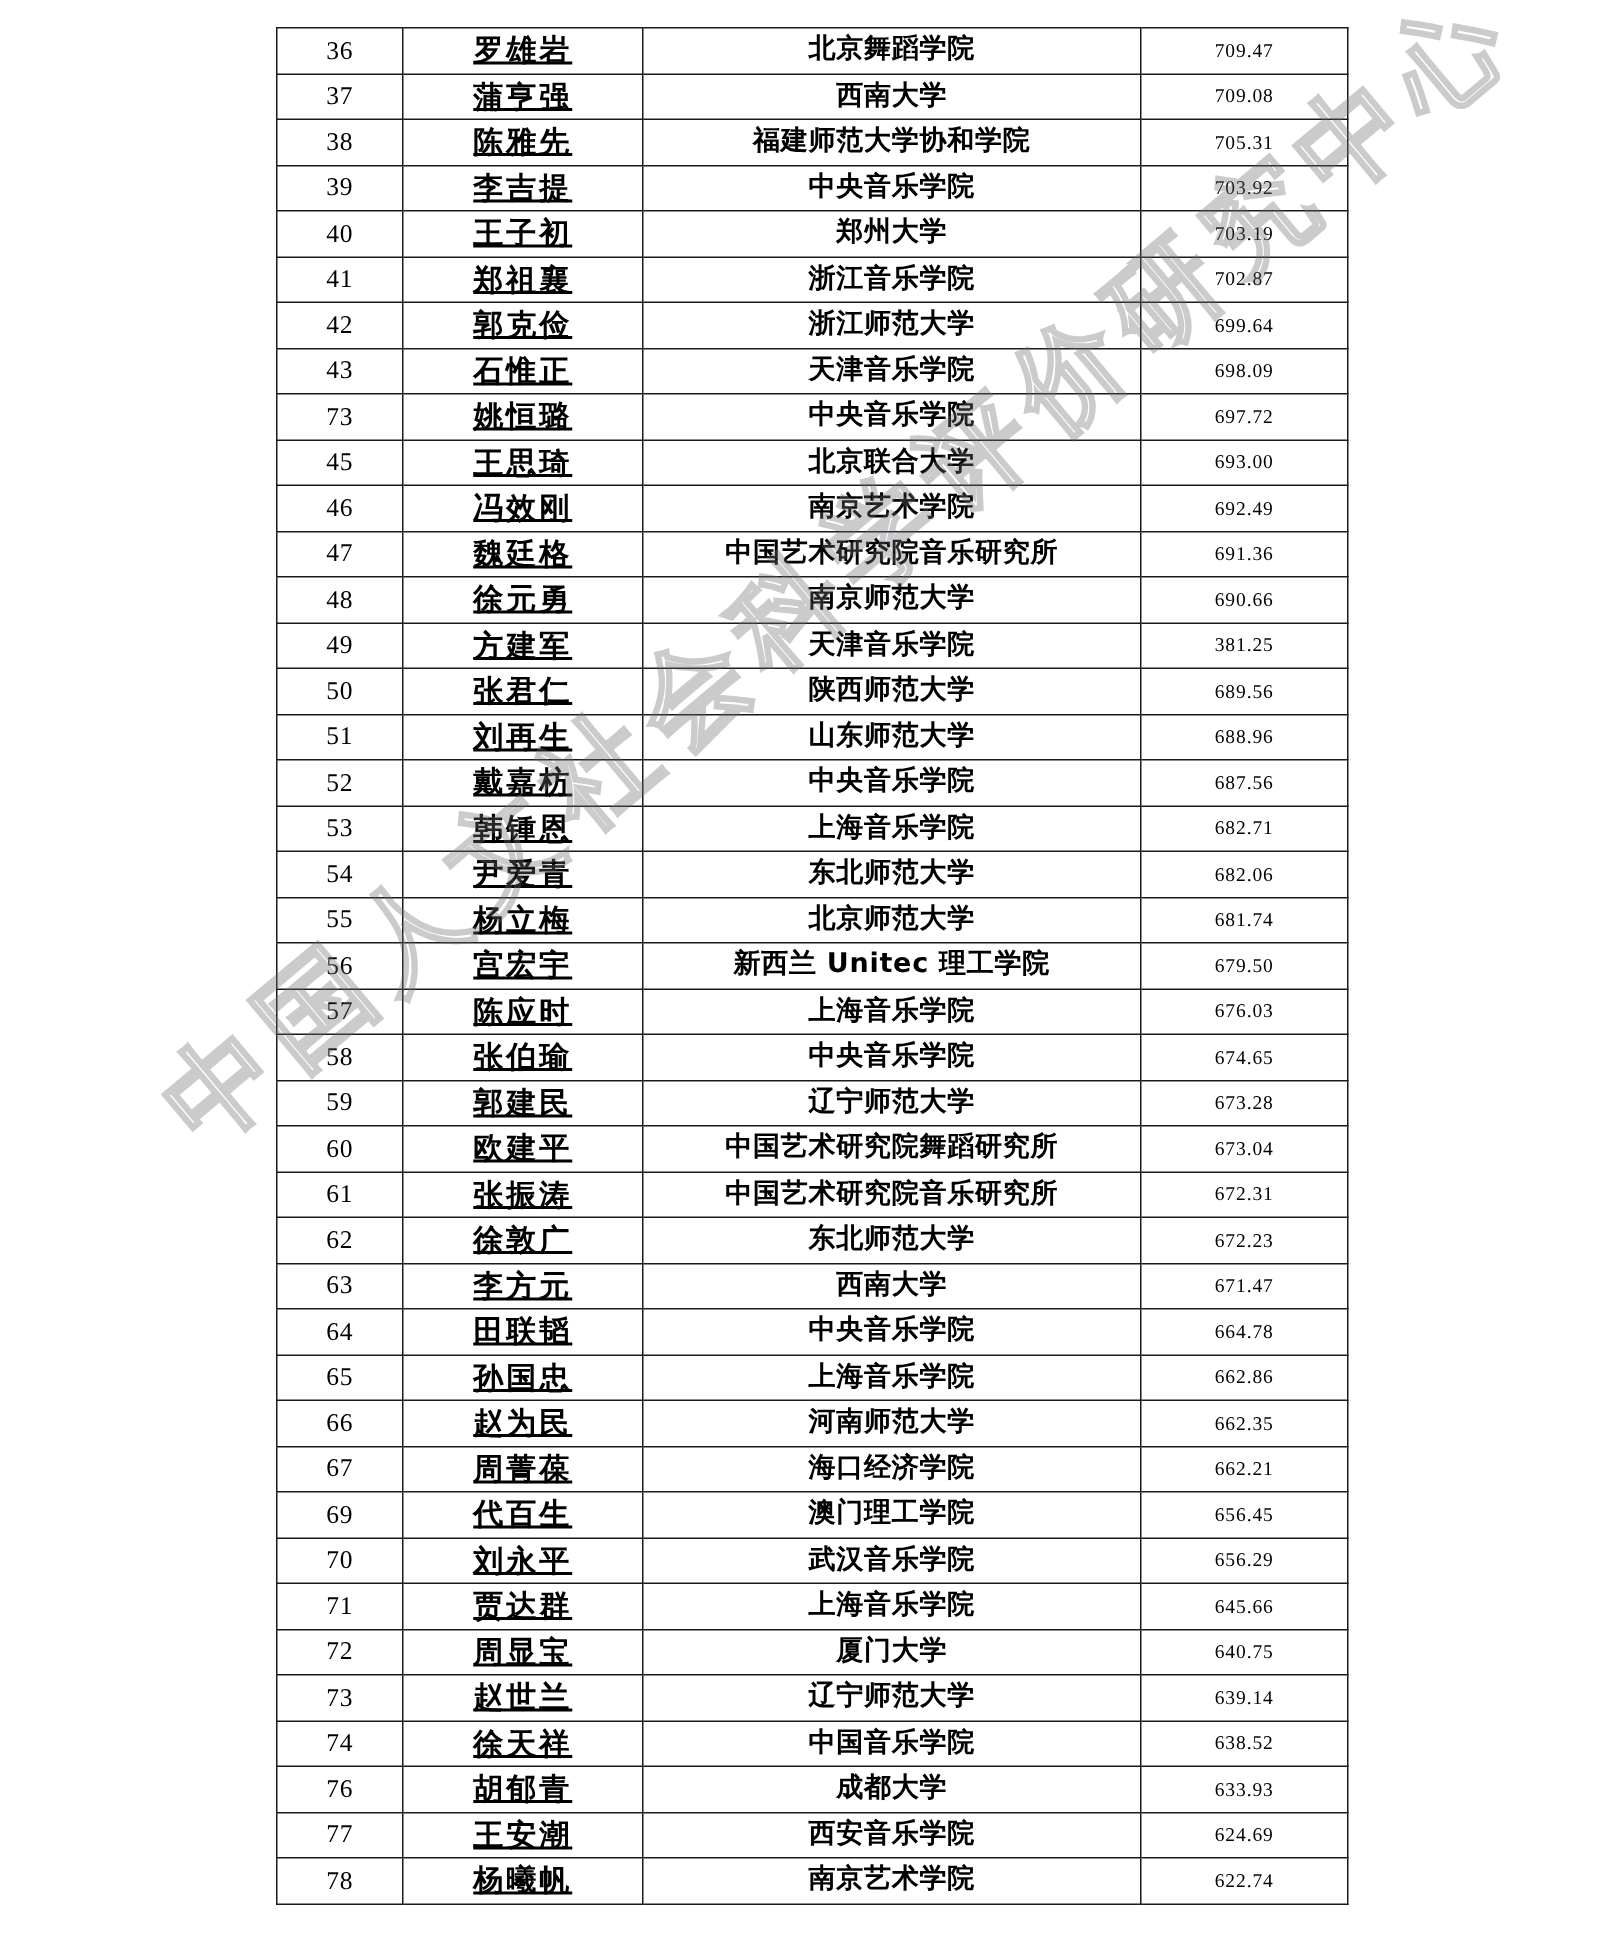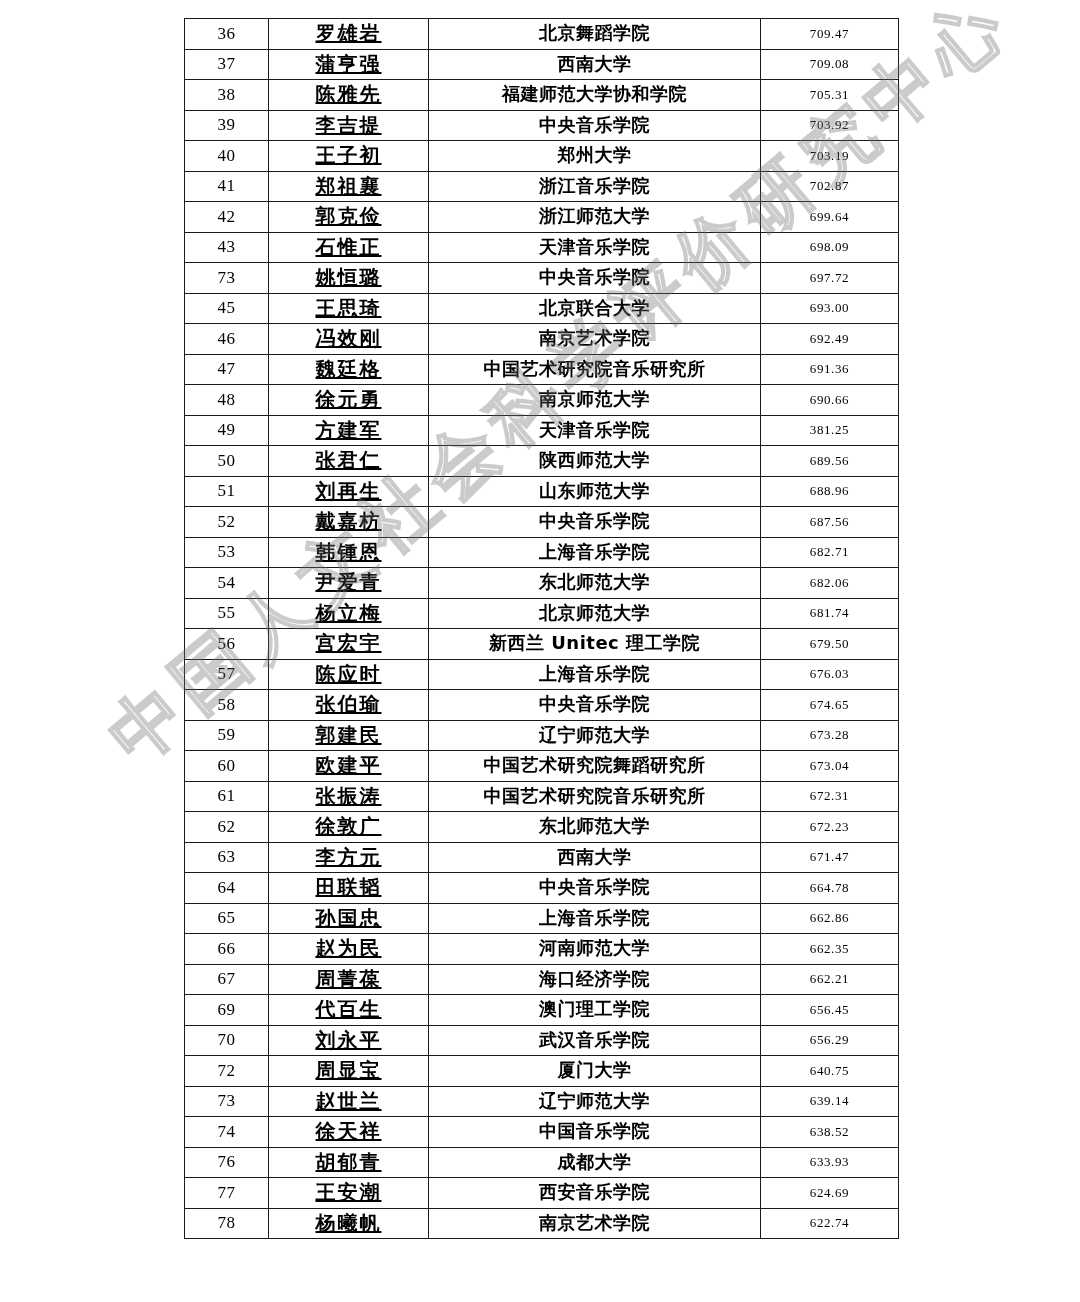--- a/index.html
+++ b/index.html
@@ -314,20 +314,26 @@
             <td class="c-inst">澳门理工学院</td>
             <td class="c-score">656.45</td>
           </tr>
           <tr>
             <td class="c-rank">70</td>
             <td class="c-name">刘永平</td>
             <td class="c-inst">武汉音乐学院</td>
             <td class="c-score">656.29</td>
           </tr>
           <tr>
+            <td class="c-rank">71</td>
+            <td class="c-name">贾达群</td>
+            <td class="c-inst">上海音乐学院</td>
+            <td class="c-score">645.66</td>
+          </tr>
+          <tr>
             <td class="c-rank">72</td>
             <td class="c-name">周显宝</td>
             <td class="c-inst">厦门大学</td>
             <td class="c-score">640.75</td>
           </tr>
           <tr>
             <td class="c-rank">73</td>
             <td class="c-name">赵世兰</td>
             <td class="c-inst">辽宁师范大学</td>
             <td class="c-score">639.14</td>

